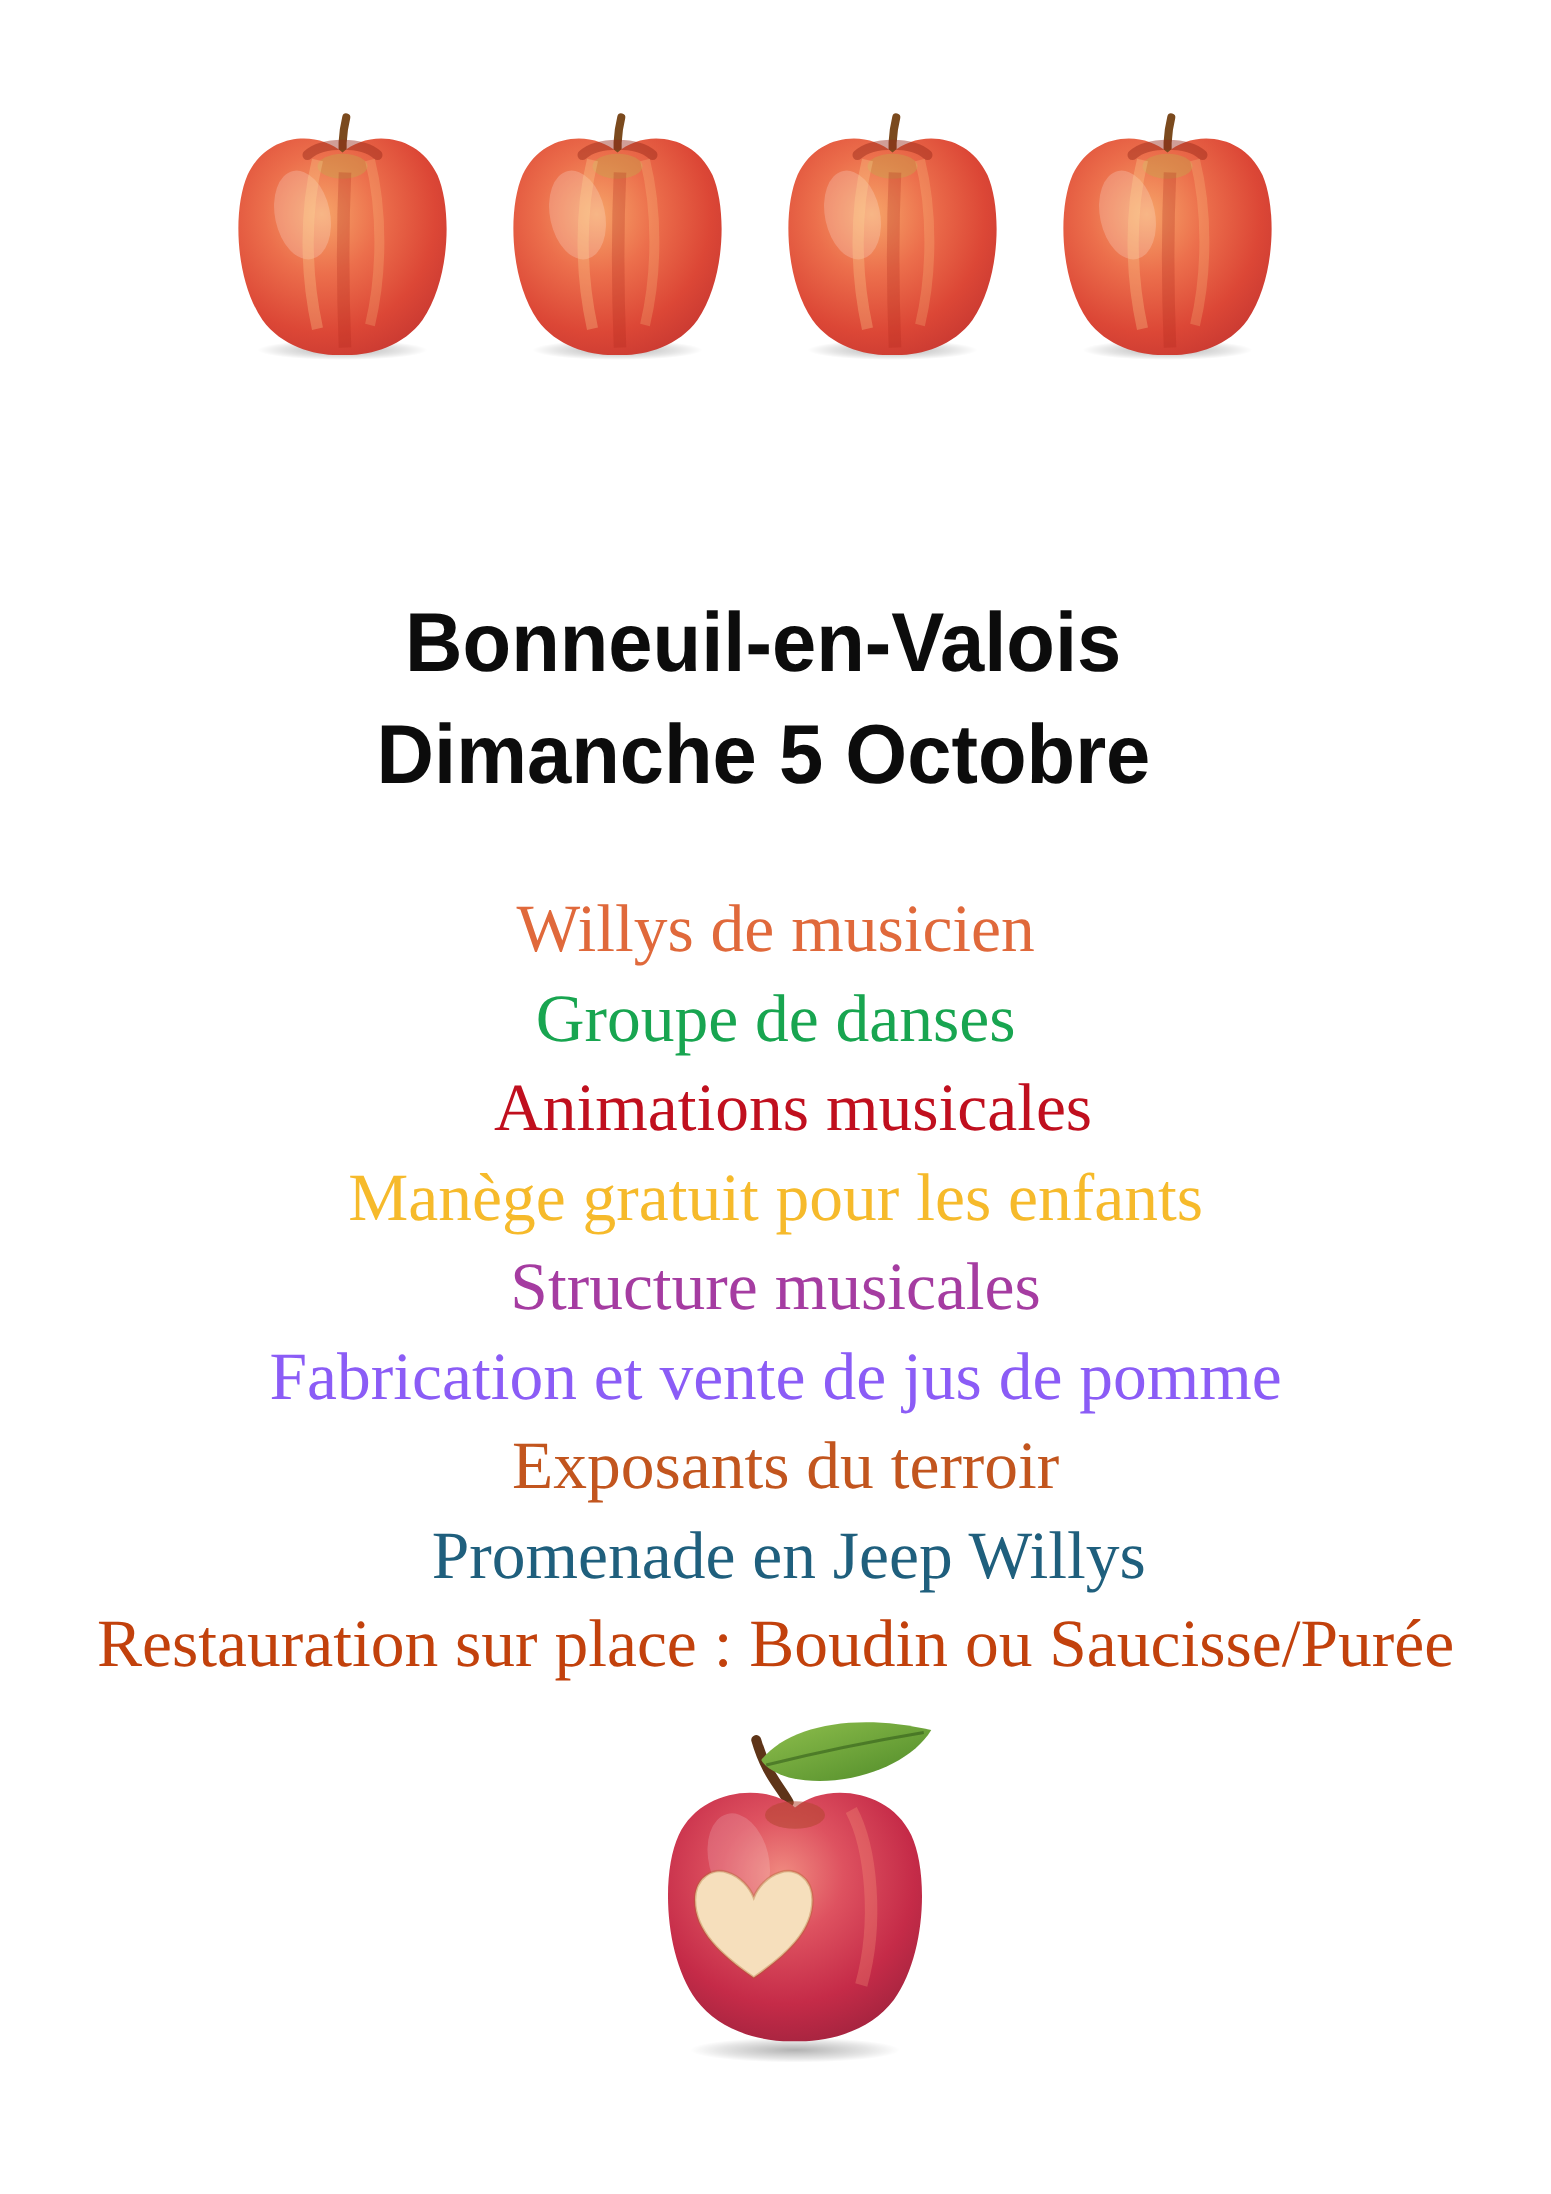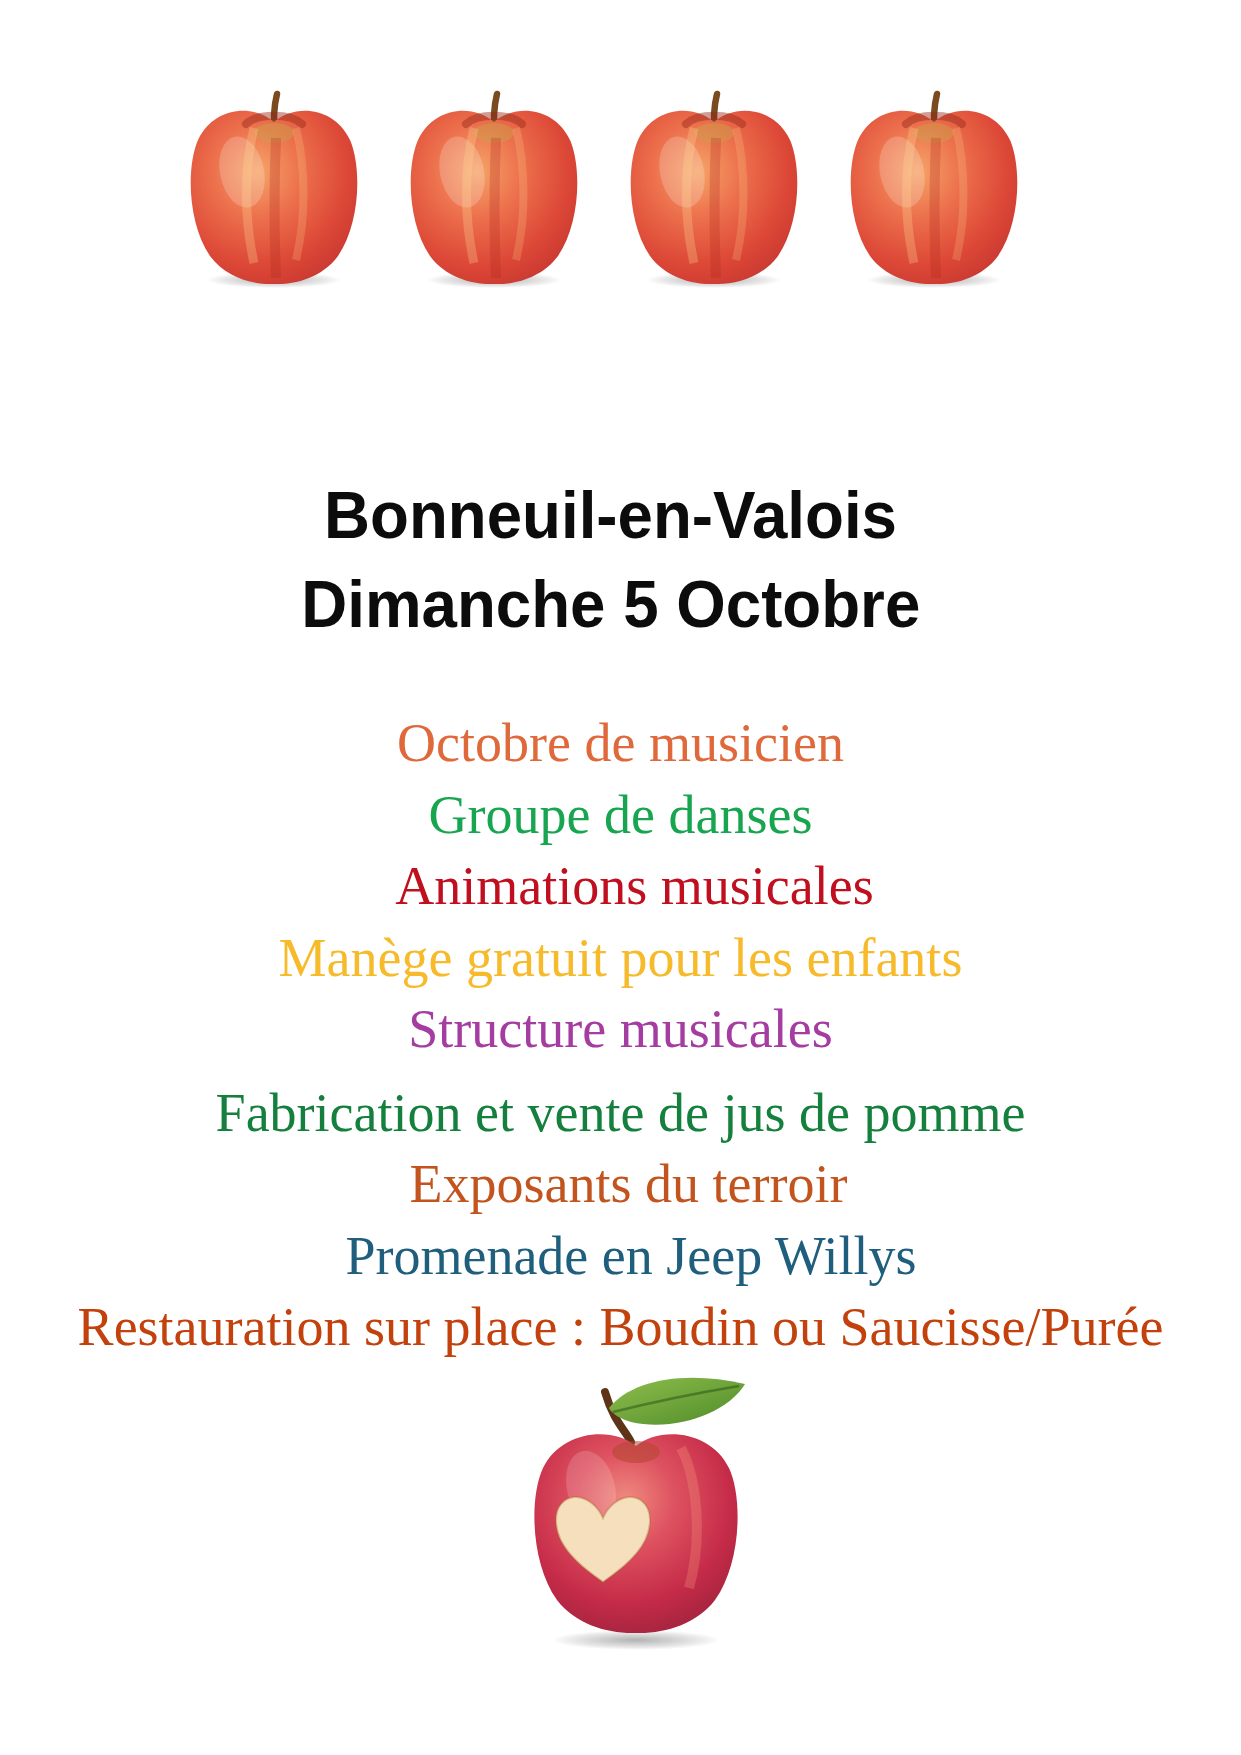--- a/index.html
+++ b/index.html
@@ -129,26 +129,26 @@
 
   <div class="subtitle subtitle-location" style="color: rgb(12, 12, 12);">
     <span class="subtitle-inner">Bonneuil-en-Valois</span>
   </div>
 
   <div class="subtitle subtitle-date" style="color: rgb(12, 12, 12);">
     <span class="subtitle-inner">Dimanche 5 Octobre</span>
   </div>
 
   <div class="events">
-    <div class="event-line" style="color: rgb(224, 105, 59);">Octobre de musicien</div>
+    <div class="event-line" style="color: rgb(224, 105, 59);">Willys de musicien</div>
     <div class="event-line" style="color: rgb(24, 165, 80);">Groupe de danses</div>
     <div class="event-line" style="color: rgb(192, 15, 30); padding-left: 28px;">Animations musicales</div>
     <div class="event-line" style="color: rgb(246, 186, 43);">Manège gratuit pour les enfants</div>
     <div class="event-line" style="color: rgb(165, 60, 161);">Structure musicales</div>
-    <div class="event-line" style="color: #15803d; margin-top: 12px;">Fabrication et vente de jus de pomme</div>
+    <div class="event-line" style="color: #8b5cf6;">Fabrication et vente de jus de pomme</div>
     <div class="event-line" style="color: rgb(194, 85, 30); padding-left: 16px;">Exposants du terroir</div>
     <div class="event-line" style="color: rgb(31, 95, 125); padding-left: 21px;">Promenade en Jeep Willys</div>
     <div class="event-line" style="color: #c2410c;">Restauration sur place : Boudin ou Saucisse/Purée</div>
   </div>
 
   <svg class="apple-bottom">
       <use href="#sym-apple-heart"></use>
     </svg>
 
 </div>

